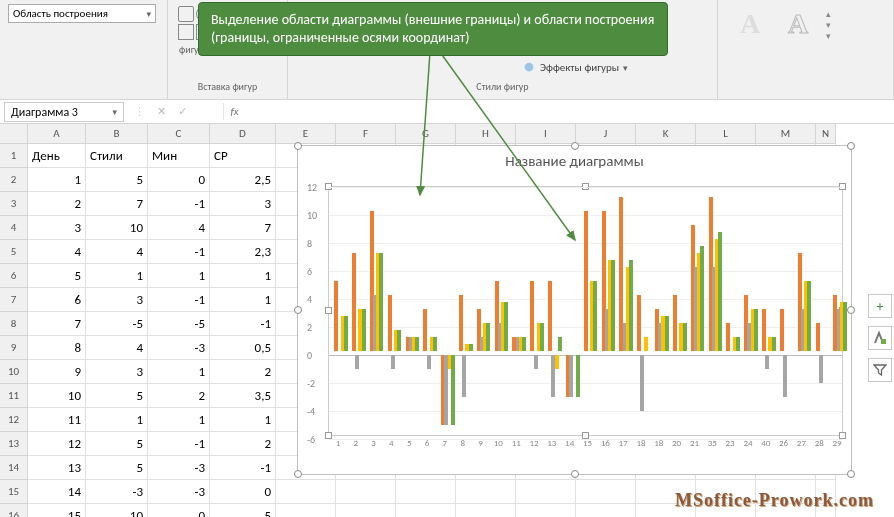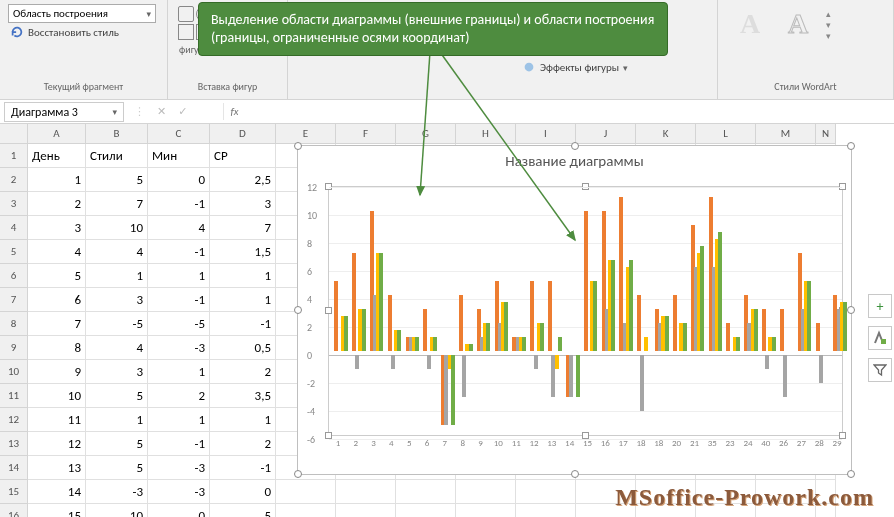--- a/index.html
+++ b/index.html
@@ -40,43 +40,33 @@
 .xaxis-line{position:absolute;left:0;right:0;height:1px;background:#bbb}
 .bar{position:absolute;width:4px}
 .bar.s1{background:#ed7d31}
 .bar.s2{background:#a5a5a5}
 .bar.s3{background:#ffc000}
 .bar.s4{background:#70ad47}
 .xtick{position:absolute;font-size:9px;color:#888;top:100%;margin-top:2px;transform:translateX(-50%)}
 .side-btns{position:absolute;right:2px;top:170px;display:flex;flex-direction:column;gap:8px}
 .side-btn{width:24px;height:24px;border:1px solid #c8c8c8;background:#fff;display:flex;align-items:center;justify-content:center;font-size:14px;color:#3c923c}
 .arrows-svg{position:absolute;left:0;top:0;pointer-events:none;z-index:9}
-.watermark{position:absolute;right:20px;bottom:6px;font-family:"Comic Sans MS",cursive;font-size:24px;color:#8b5a3c;text-shadow:1px 1px 0 #d4a176;font-weight:bold;letter-spacing:1px}
+.watermark{position:absolute;right:20px;bottom:6px;font-family:"Comic Sans MS",cursive;font-size:18px;color:#8b5a3c;text-shadow:1px 1px 0 #d4a176;font-weight:bold;letter-spacing:1px}
 .mini{font-size:10px;color:#666;padding:1px 3px}
 .carets{color:#666;font-size:9px}
 </style>
 </head>
 <body>
 
 <div class="ribbon">
   <div class="rib-group" style="width:168px">
     <div class="rib-sel">
       <span>Область построения</span>
         <span class="carets">▾</span>
     </div>
-    <div class="rib-btn">
-      <span class="ico">
-        <svg viewBox="0 0 16 16">
-            <path d="M3 8a5 5 0 1 1 2 4" fill="none" stroke="#4472c4" stroke-width="2"></path>
-            <path d="M3 12v-4h4" fill="none" stroke="#4472c4" stroke-width="2"></path>
-          </svg>
-      </span>
-      <span>Восстановить стиль</span>
-    </div>
-    <div class="rib-group-label">Текущий фрагмент</div>
   </div>
 
   <div class="rib-group" style="width:120px">
     <div class="shapes-gallery">
       <span class="shape-ico" style="border-radius:2px"></span>
       <span class="shape-ico" style="border-radius:50%"></span>
       <span class="shape-ico"></span>
       <span class="shape-ico" style="transform:rotate(45deg) scale(.7)"></span>
       <span class="shape-ico"></span>
       <span class="shape-ico"></span>
@@ -87,33 +77,33 @@
 
   <div class="rib-group" style="width:430px">
     <div style="flex:1"></div>
     <div class="rib-btn" style="position:absolute;left:520px;top:58px">
       <span class="ico"><svg viewBox="0 0 16 16">
             <circle cx="8" cy="8" r="5" fill="#9dc3e6"></circle>
           </svg></span>
       <span>Эффекты фигуры</span> 
         <span class="carets">▾</span>
     </div>
+    <div class="rib-group-label">Стили фигур</div>
   </div>
 
   <div class="rib-group" style="flex:1">
     <div class="wa-gallery">
       <div class="wa-item">А</div>
       <div class="wa-item outline">А</div>
       <div style="display:flex;flex-direction:column;font-size:9px;color:#888;justify-content:space-around">
           <span>▴</span>
           <span>▾</span>
           <span>▾</span>
         </div>
     </div>
-    <div class="rib-group-label">Стили WordArt</div>
   </div>
 
   <div class="callout">
     <span>Выделение области диаграммы (внешние границы) и области построения (границы, ограниченные осями координат)</span>
   </div>
 </div>
 
 <div class="namebox-row">
   <div class="namebox">
     <span>Диаграмма 3</span>
@@ -223,21 +213,21 @@
         <div class="cell" style="width: 60px;"></div>
         <div class="cell" style="width: 60px;"></div>
         <div class="cell" style="width: 60px;"></div>
         <div class="cell" style="width: 60px;"></div>
         <div class="cell" style="width: 20px;"></div>
       </div>
       <div class="row">
         <div class="cell num" style="width: 58px;">4</div>
         <div class="cell num" style="width: 62px;">4</div>
         <div class="cell num" style="width: 62px;">-1</div>
-        <div class="cell num" style="width: 66px;">1,5</div>
+        <div class="cell num" style="width: 66px;">2,3</div>
         <div class="cell" style="width: 60px;"></div>
         <div class="cell" style="width: 60px;"></div>
         <div class="cell" style="width: 60px;"></div>
         <div class="cell" style="width: 60px;"></div>
         <div class="cell" style="width: 60px;"></div>
         <div class="cell" style="width: 60px;"></div>
         <div class="cell" style="width: 60px;"></div>
         <div class="cell" style="width: 60px;"></div>
         <div class="cell" style="width: 60px;"></div>
         <div class="cell" style="width: 20px;"></div>

